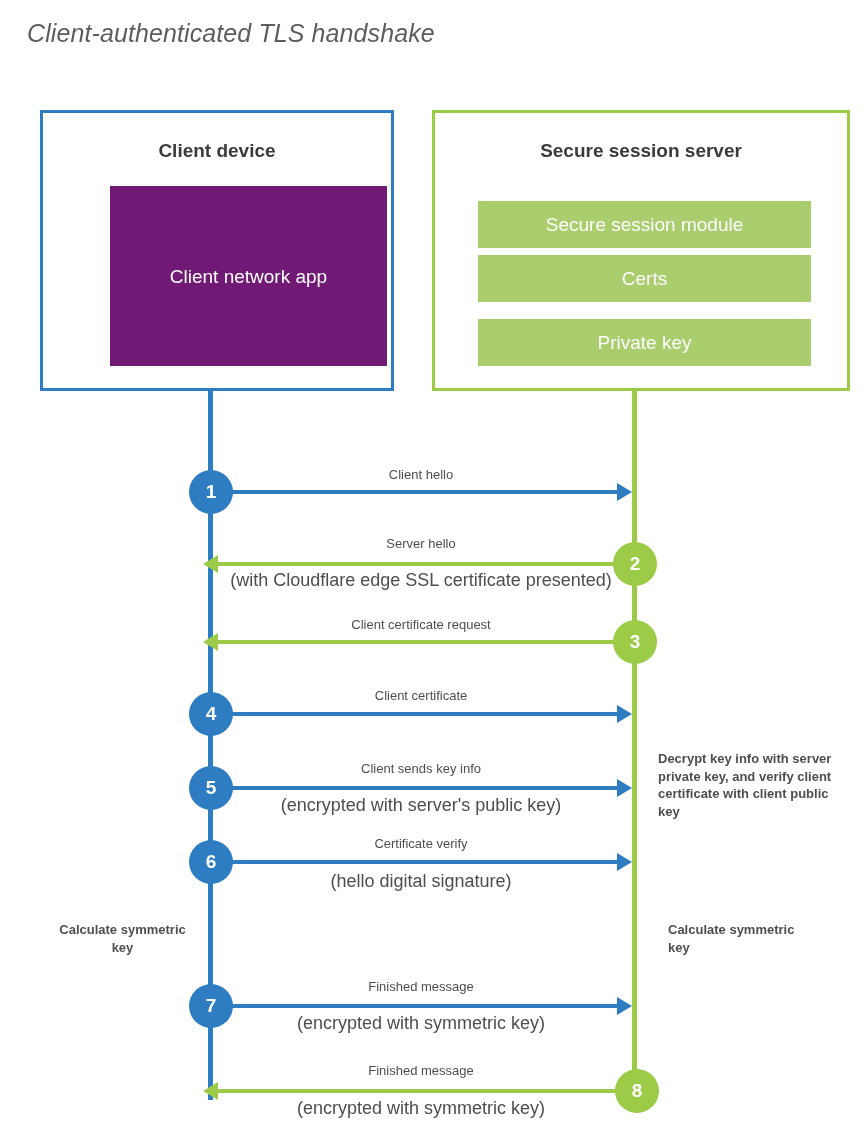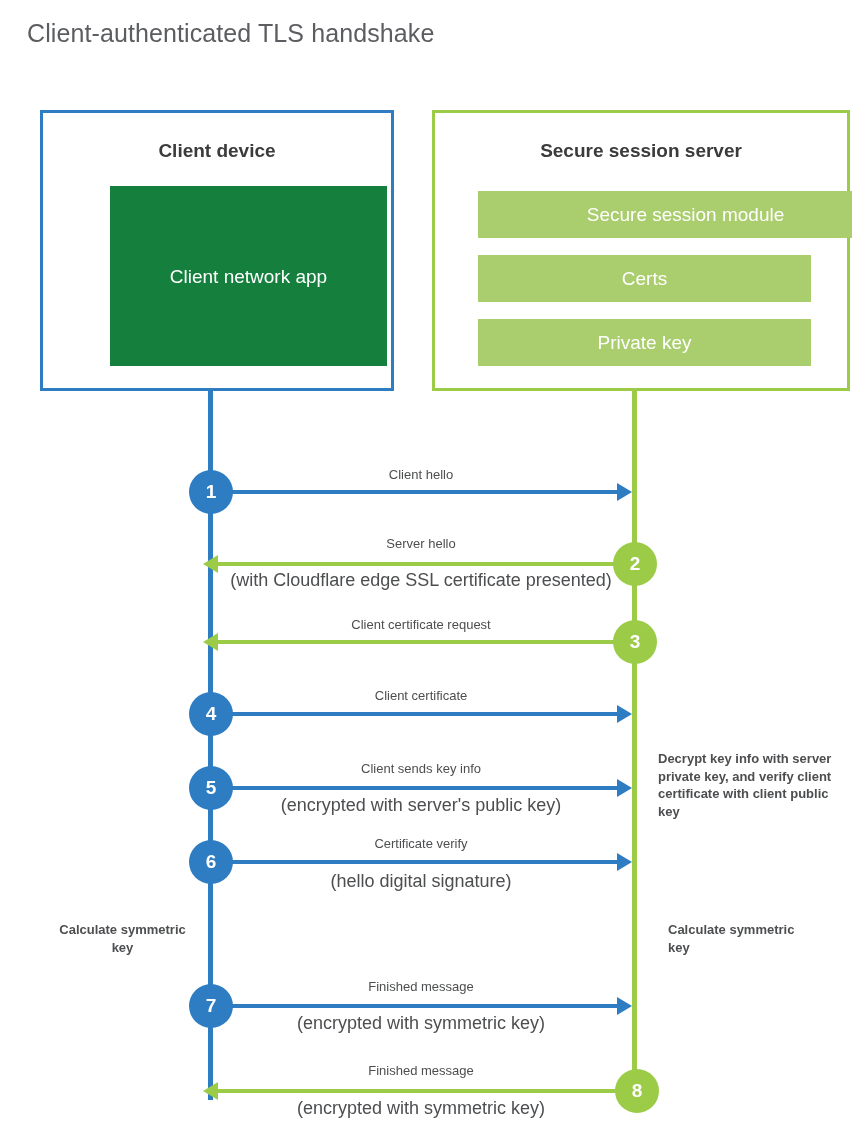--- a/index.html
+++ b/index.html
@@ -7,46 +7,46 @@
     width:865px;height:1146px;position:relative;overflow:hidden;
     font-family:"Liberation Sans", sans-serif;
     -webkit-font-smoothing:antialiased;
   }
   #stage{position:absolute;left:0;top:0;width:865px;height:1146px;}
 
   
   .title{
     position:absolute;left:27px;top:19px;
     font-size:25px;color:#5c5d60;font-weight:400;
-    letter-spacing:.1px;white-space:nowrap;
+    letter-spacing:.1px;white-space:nowrap;font-style:italic;
   }
 
   
   .party-box{position:absolute;background:#ffffff;box-sizing:border-box;margin-left:8px;}
   .client-box{left:32px;top:110px;width:354px;height:281px;border:3px solid #2e7cc2;}
   .server-box{left:424px;top:110px;width:418px;height:281px;border:3px solid #9ccb48;}
 
   .party-title{
     position:absolute;left:0;right:0;top:27px;text-align:center;
     font-size:19px;font-weight:700;color:#3b3b3d;
   }
 
   .client-app{
     position:absolute;left:67px;top:73px;width:277px;height:180px;
-    background:#15803d;color:#ffffff;font-size:19px;font-weight:400;
+    background:#701a75;color:#ffffff;font-size:19px;font-weight:400;
     display:flex;align-items:center;justify-content:center;text-align:center;
     line-height:27px;
   }
 
   .server-module{
     position:absolute;left:43px;width:333px;height:47px;
     background:#aacd6e;color:#ffffff;font-size:19px;font-weight:400;
     display:flex;align-items:center;justify-content:center;text-align:center;
   }
-  .sm0{top:78px;padding-left:41px;} .sm1{top:142px;} .sm2{top:206px;}
+  .sm0{top:88px;} .sm1{top:142px;} .sm2{top:206px;}
 
   
   .lifeline{position:absolute;width:5px;}
   .lifeline-client{left:208px;top:391px;height:709px;background:#2e7cc2;}
   .lifeline-server{left:632px;top:391px;height:702px;background:#9ccb48;}
 
   
   .msg-line{position:absolute;height:4px;}
   .msg-line.blue{background:#2e7cc2;}
   .msg-line.green{background:#9ccb48;}

